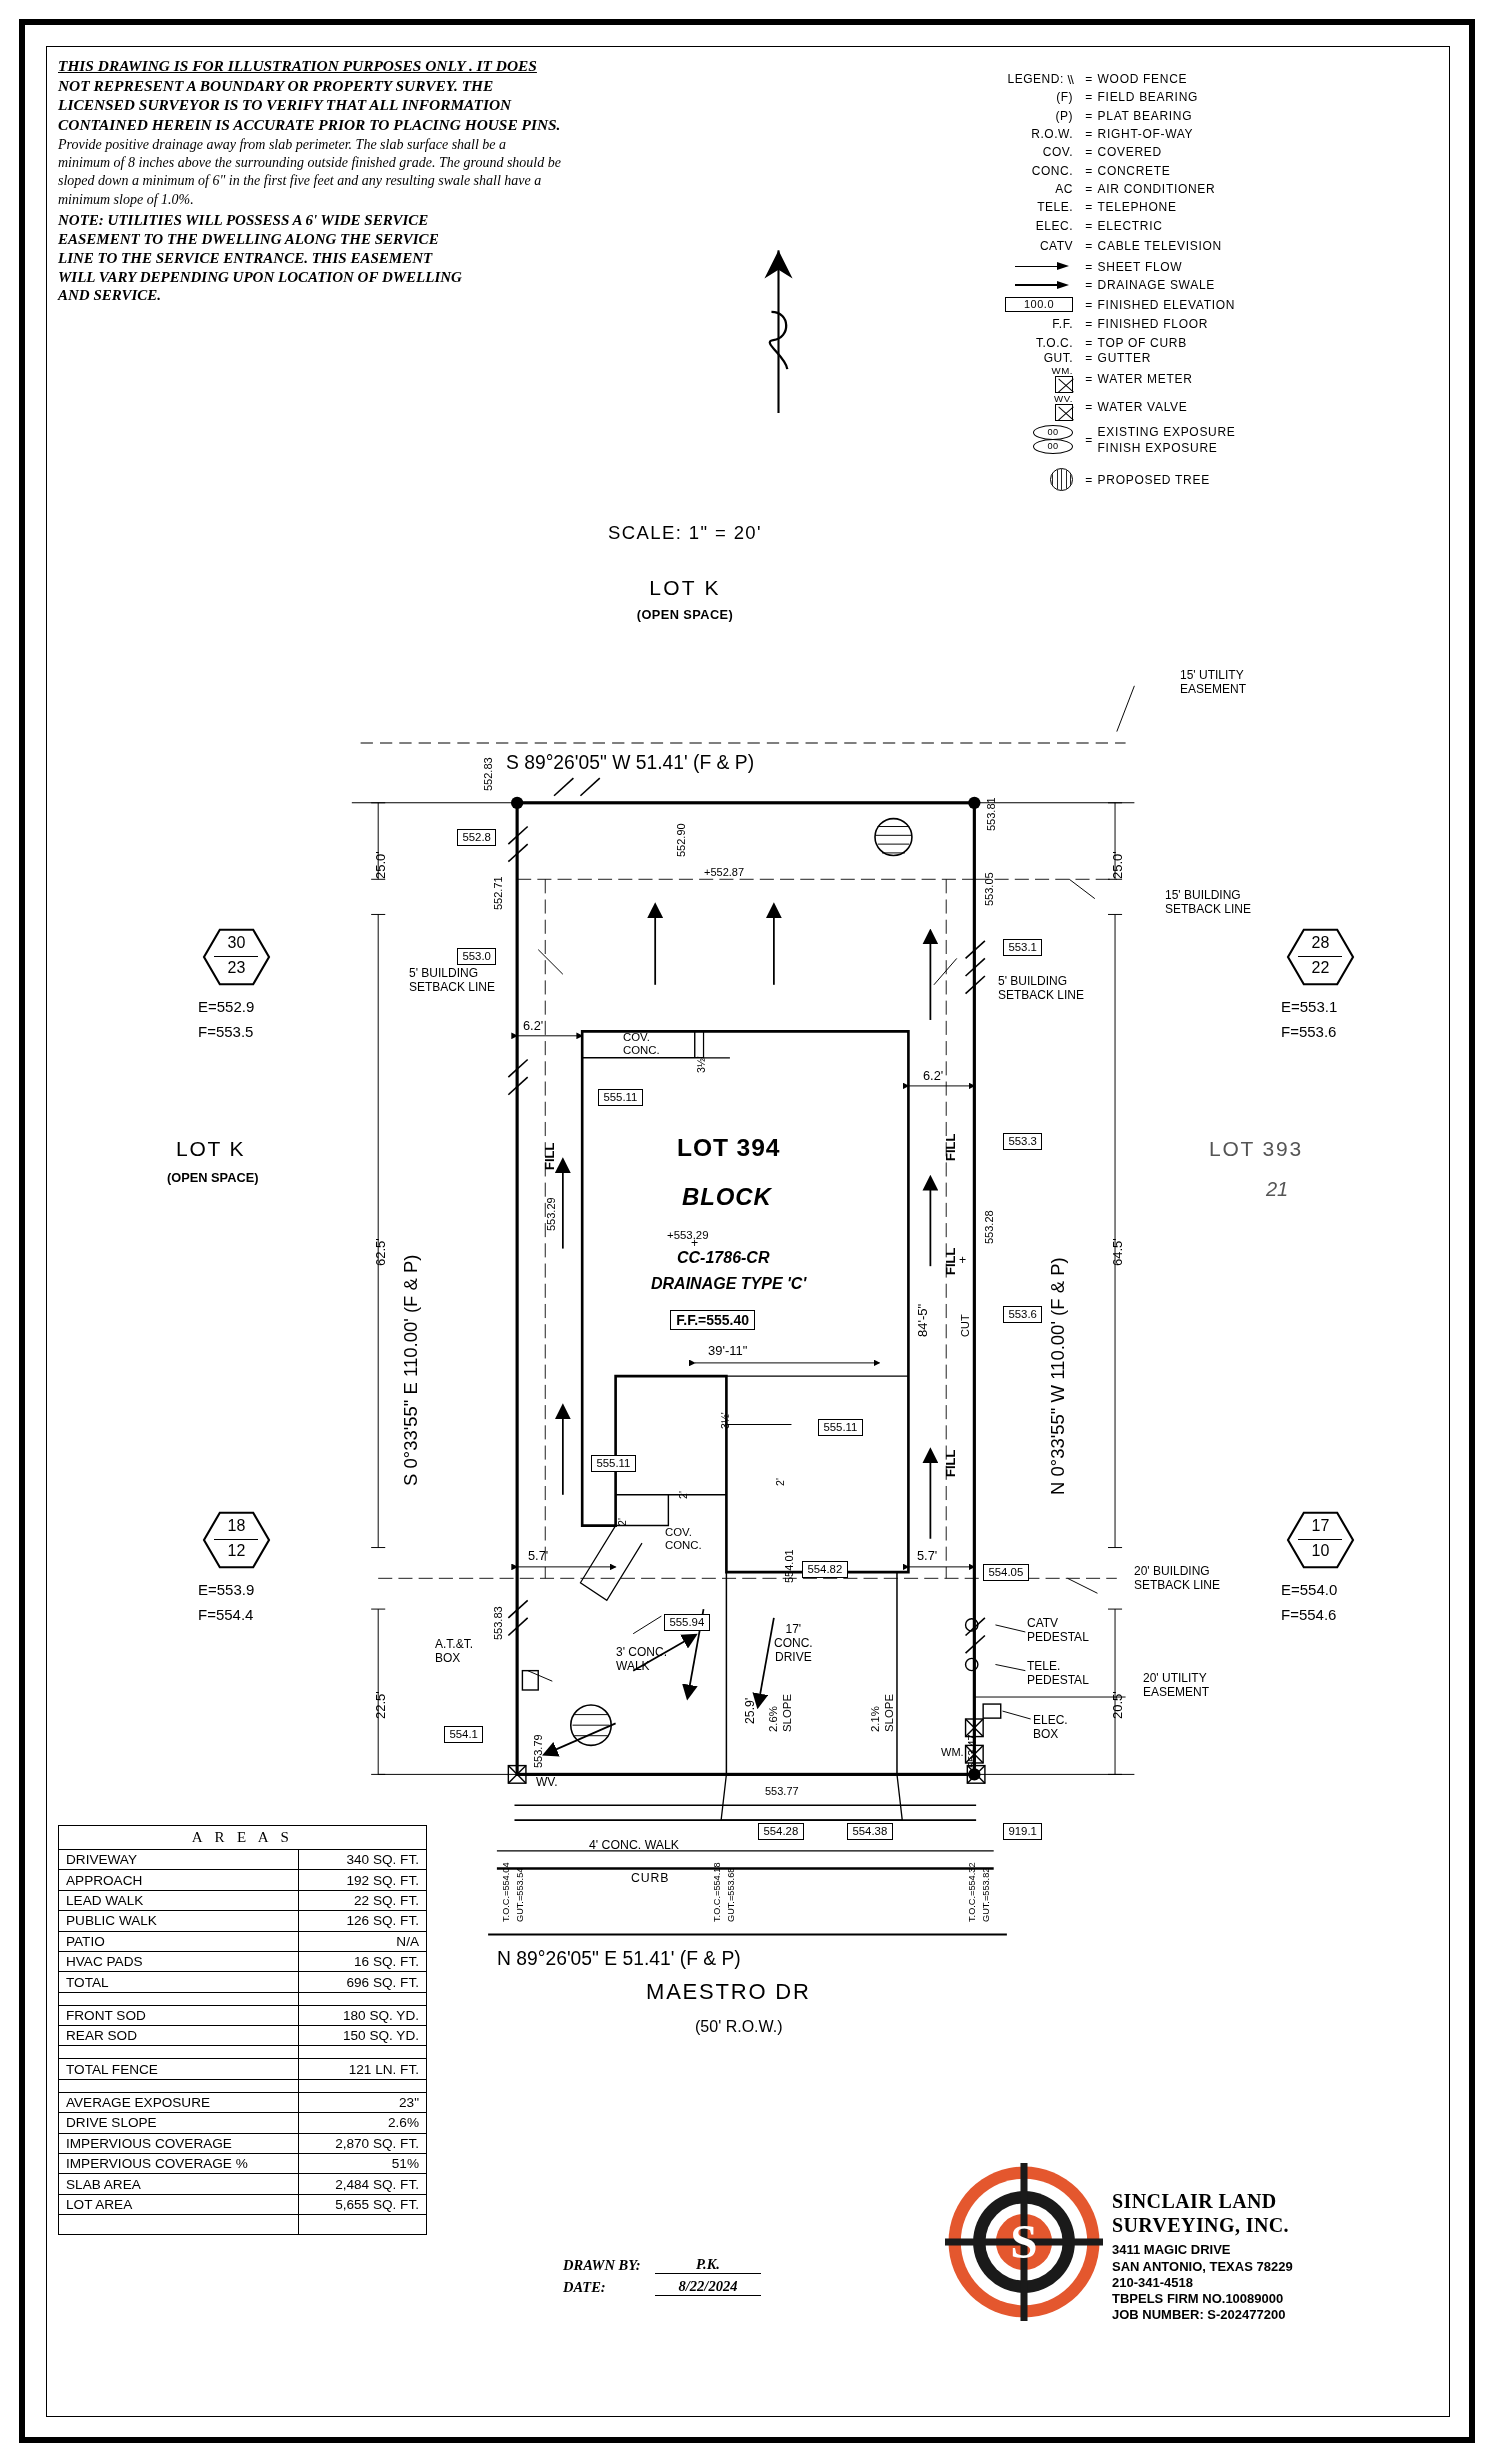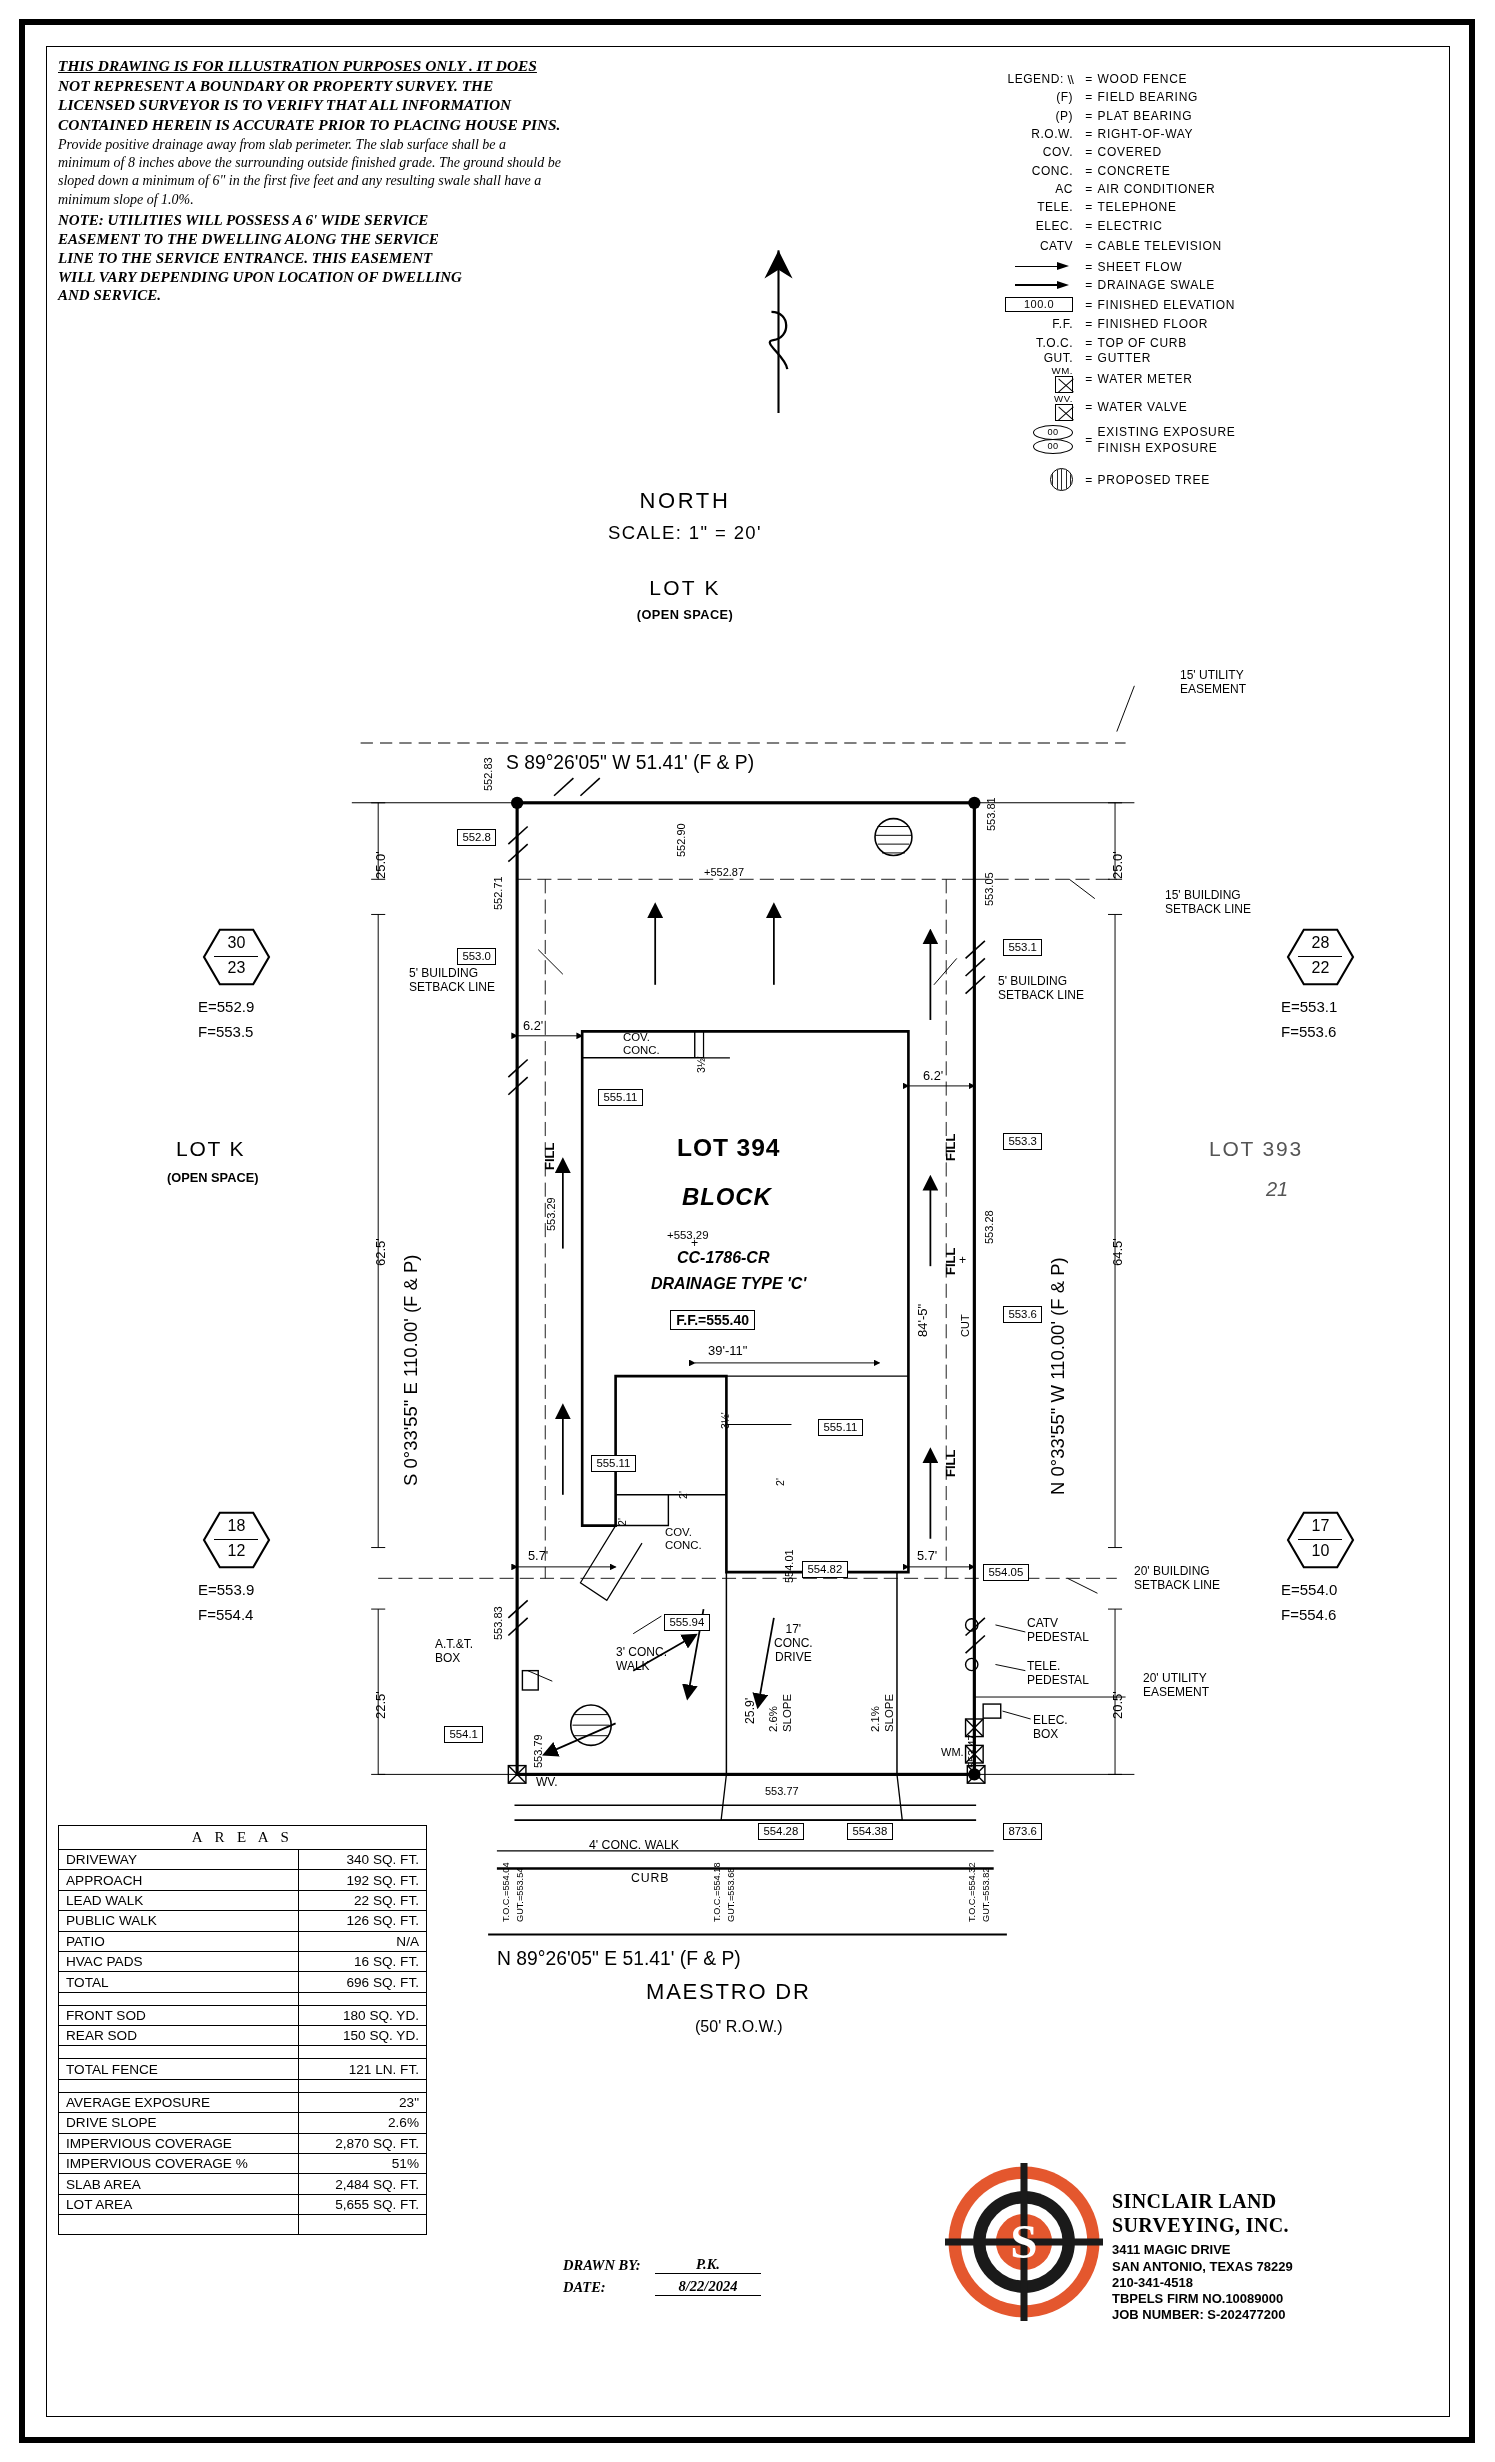--- a/index.html
+++ b/index.html
@@ -344,21 +344,20 @@
       <div class="legend-val">PROPOSED TREE</div>
     </div>
   </div>
 
   <svg class="north-arrow" viewBox="0 0 60 215">
     <path d="M30 215 L30 30" stroke="#000" stroke-width="2.4" fill="none"></path>
     <path d="M30 30 L14 62 L30 52 L46 62 Z" fill="#000"></path>
     <path d="M22 100 C 44 100, 44 130, 24 132 C 10 134, 38 150, 40 165" stroke="#000" stroke-width="2.6" fill="none"></path>
   </svg>
 
-  <div class="north-label">NORTH</div>
   <div class="scale-label">SCALE:  1" = 20'</div>
   <div class="lotk-top">LOT K</div>
   <div class="lotk-top-sub">(OPEN SPACE)</div>
 
   <svg class="plan" viewBox="0 0 1700 2800">
     <defs>
       <marker id="ah" markerWidth="9" markerHeight="9" refX="7" refY="4.5" orient="auto">
         <path d="M0,0 L9,4.5 L0,9 z" fill="#000"></path>
       </marker>
       <marker id="ahs" markerWidth="7" markerHeight="7" refX="6" refY="3.5" orient="auto">
@@ -592,21 +591,21 @@
   <div class="dimbox" style="left:664px; top:1614px;">555.94</div>
   <div class="dimbox" style="left:444px; top:1726px;">554.1</div>
   <div class="dimbox" style="left:1003px; top:939px;">553.1</div>
   <div class="dimbox" style="left:1003px; top:1133px;">553.3</div>
   <div class="dimbox" style="left:1003px; top:1306px;">553.6</div>
   <div class="dimbox" style="left:818px; top:1419px;">555.11</div>
   <div class="dimbox" style="left:802px; top:1561px;">554.82</div>
   <div class="dimbox" style="left:983px; top:1564px;">554.05</div>
   <div class="dimbox" style="left:758px; top:1823px;">554.28</div>
   <div class="dimbox" style="left:847px; top:1823px;">554.38</div>
-  <div class="dimbox" style="left:1003px; top:1823px;">873.6</div>
+  <div class="dimbox" style="left:1003px; top:1823px;">919.1</div>
 
   <div class="txt rot90" style="left:482px; top:791px; font-size:11px;">552.83</div>
   <div class="txt rot90" style="left:985px; top:831px; font-size:11px;">553.81</div>
   <div class="txt rot90" style="left:675px; top:857px; font-size:11px;">552.90</div>
   <div class="txt" style="left:704px; top:866px; font-size:11px;">+552.87</div>
   <div class="txt rot90" style="left:492px; top:910px; font-size:11px;">552.71</div>
   <div class="txt rot90" style="left:545px; top:1231px; font-size:11px;">553.29</div>
   <div class="txt rot90" style="left:492px; top:1640px; font-size:11px;">553.83</div>
   <div class="txt rot90" style="left:532px; top:1768px; font-size:11px;">553.79</div>
   <div class="txt rot90" style="left:983px; top:906px; font-size:11px;">553.05</div>

